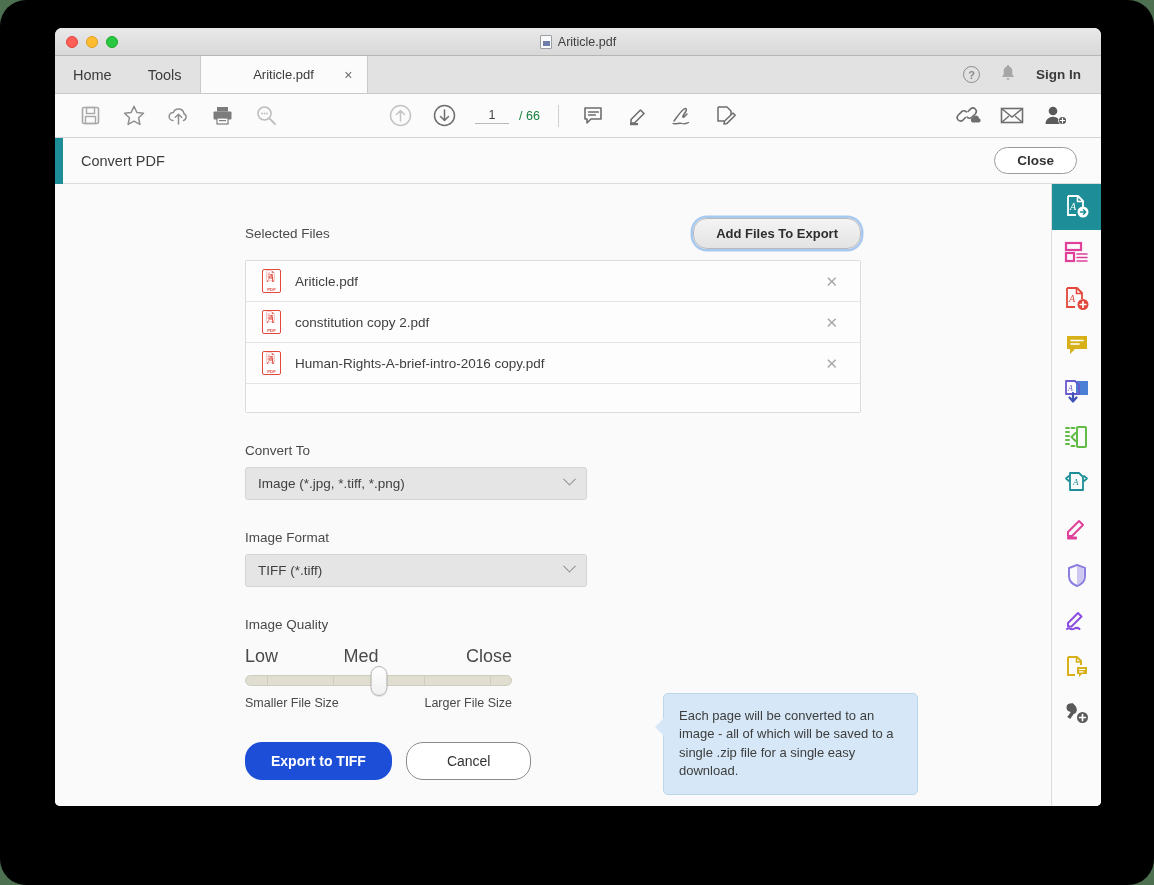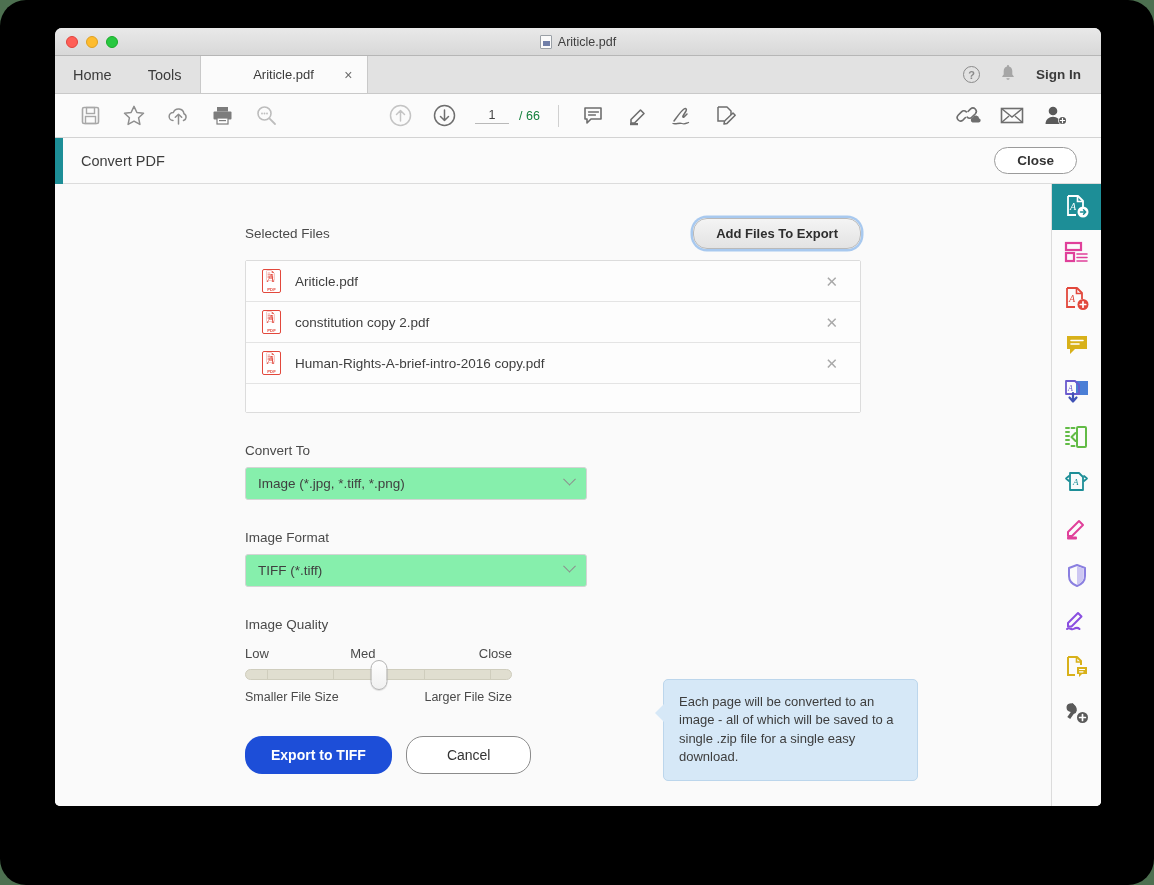--- a/index.html
+++ b/index.html
@@ -181,36 +181,36 @@
     font-style: italic; line-height:1;
   }
   .fname { font-size: 13.5px; color: #3f3f3f; }
   .xbtn {
     margin-left: auto; color: #a9a9a9; font-size: 15px;
     margin-right: 12px; line-height: 1;
   }
 
   .section-label { margin-top: 30px; margin-bottom: 9px; }
   .select-box {
-    width: 342px; height: 33px; background: #86efac;
+    width: 342px; height: 33px; background: #e5e5e5;
     border: 1px solid #d4d4d4; border-radius: 3px;
     display: flex; align-items: center; padding: 0 12px;
     font-size: 13.5px; color: #3f3f3f; position: relative;
   }
   .chev {
     margin-left: auto; width: 9px; height: 9px;
     border-right: 1.8px solid #8c8c8c; border-bottom: 1.8px solid #8c8c8c;
     transform: rotate(45deg) translate(-3px,-3px);
   }
 
   
   .slider-wrap { width: 267px; margin-top: 14px; position: relative; }
   .slider-marks {
     display: flex; justify-content: space-between;
-    font-size: 13px; color: #4a4a4a; margin-bottom: 8px;
+    font-size: 18px; color: #4a4a4a; margin-bottom: 8px;
   }
   .slider-marks span:nth-child(2) { margin-right: 22px; }
   .track {
     height: 11px; background: #e0ded0; border: 1px solid #cfcdbd;
     border-radius: 6px; position: relative;
   }
   .tick {
     position: absolute; top: 0; bottom: 0; width: 1px; background: #cfcdbd;
   }
   .thumb {
@@ -234,21 +234,21 @@
     font-size: 14px; font-weight: bold;
   }
   .btn-secondary {
     background: #fff; color: #333;
     border: 1px solid #8b8b8b; border-radius: 17px;
     padding: 10px 40px; font-size: 14px;
   }
 
   
   .tooltip {
-    position: absolute; left: 608px; top: 495px;
+    position: absolute; left: 608px; top: 509px;
     width: 255px; background: #d6e8f7;
     border: 1px solid #bcd6ec; border-radius: 5px;
     padding: 13px 15px; font-size: 13px; color: #3d3d3d;
     line-height: 1.42;
   }
   .tooltip:before {
     content: ""; position: absolute; left: -9px; top: 24px;
     width: 0; height: 0;
     border-top: 9px solid transparent;
     border-bottom: 9px solid transparent;

